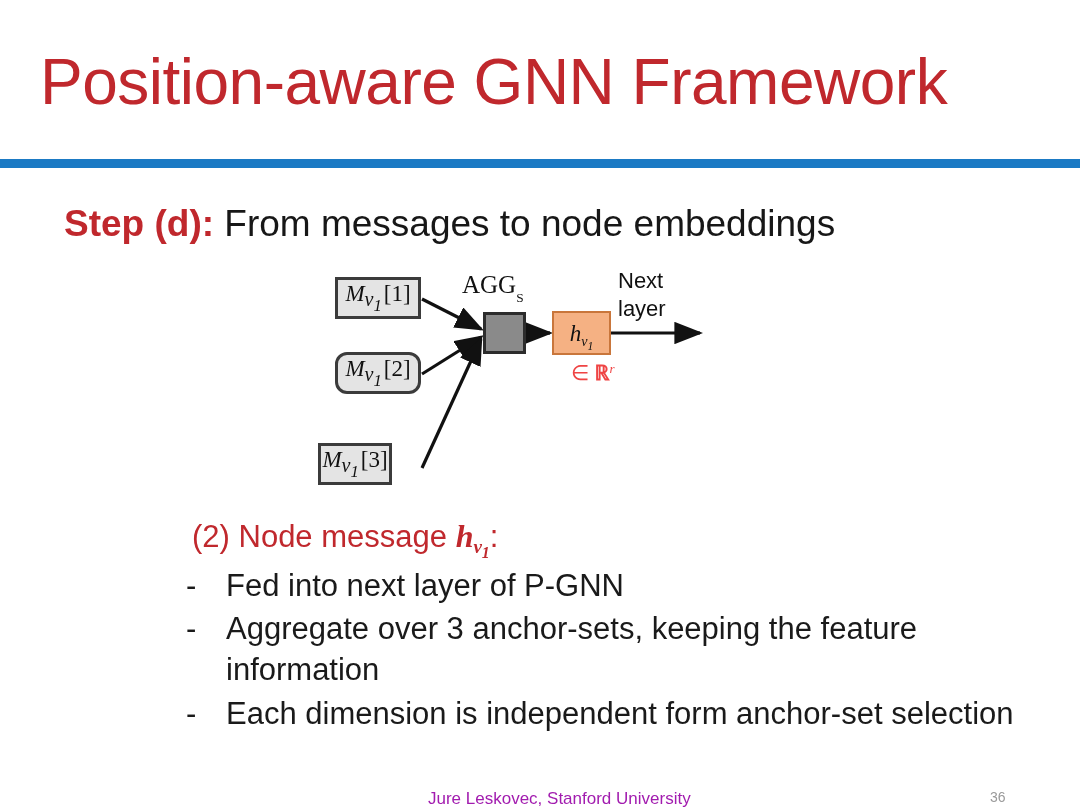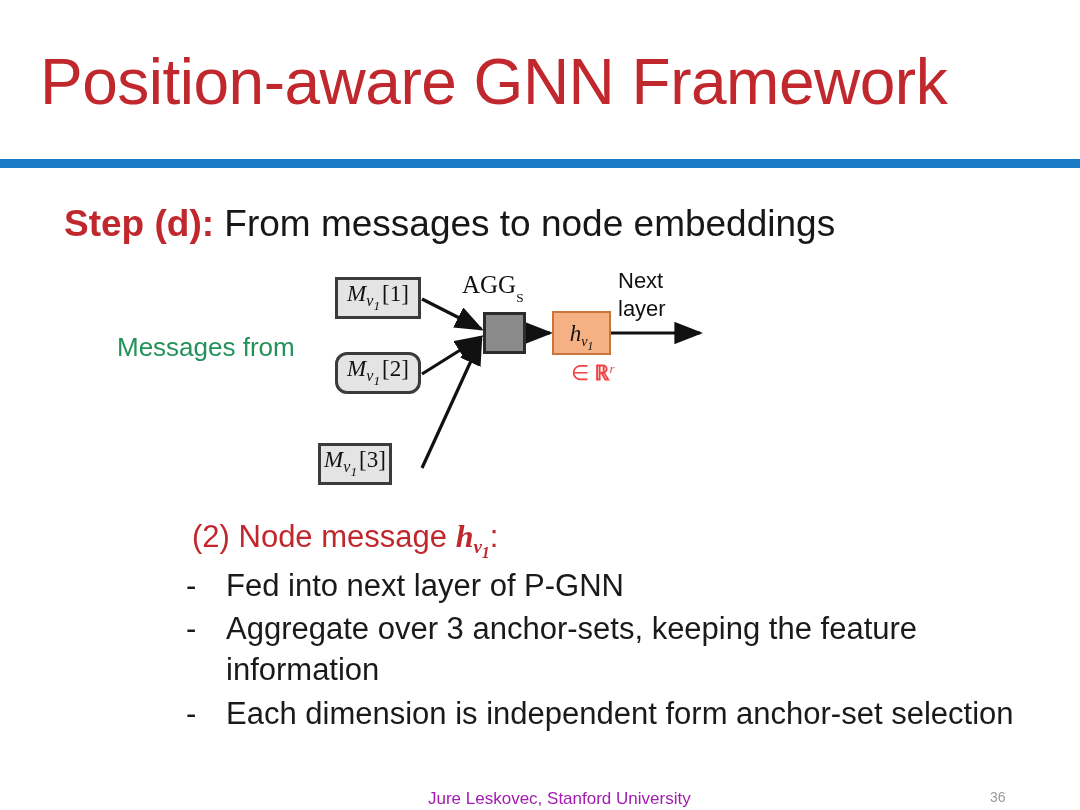--- a/index.html
+++ b/index.html
@@ -79,21 +79,21 @@
     display: flex;
     align-items: center;
     justify-content: center;
     font-family: "Liberation Serif", serif;
     font-style: italic;
     font-size: 23px;
     color: #111111;
     white-space: nowrap;
   }
   .msg-box .sub {
-    font-size: 16px;
+    font-size: 20px;
     vertical-align: -5px;
     font-style: italic;
   }
   .msg-box .brk {
     font-style: normal;
     padding-left: 2px;
   }
 
   #agg-box {
     position: absolute;
@@ -293,21 +293,20 @@
       <span><span>h</span><span class="sub"><span>v</span><sub>1</sub></span></span>
     </div>
     <div id="r-notation"><span>∈</span>&nbsp;<span class="bb">ℝ</span><span class="sup">r</span></div>
 
     <div id="next-layer">
       <div>Next</div>
       <div>layer</div>
     </div>
 
     <div id="messages-caption">
-      <div>Messages from</div>
     </div>
   </div>
 
   <div id="node-message-line"><span>(2) Node message </span><span class="mathh"><span>h</span><span class="sub"><span>v</span><sub>1</sub></span></span><span>:</span></div>
 
   <div id="bullets">
     <div class="bullet">
       <span class="dash">-</span>
       <span class="btext">Fed into next layer of P-GNN</span>
     </div>

